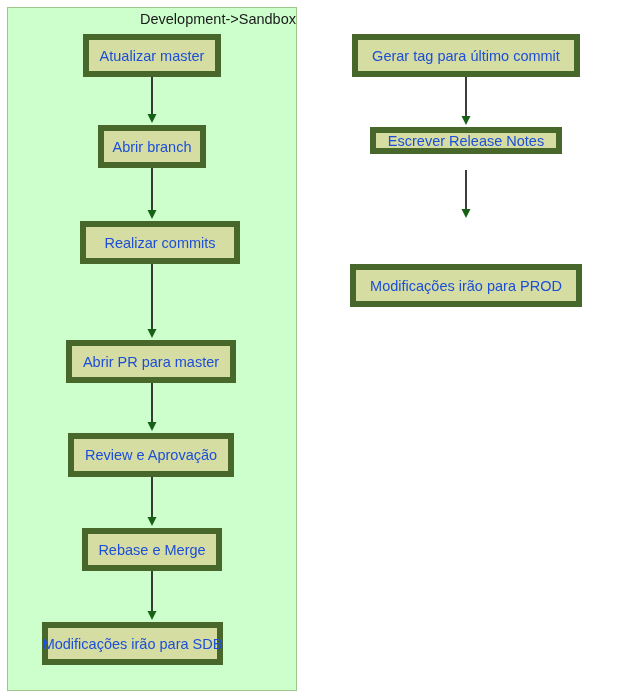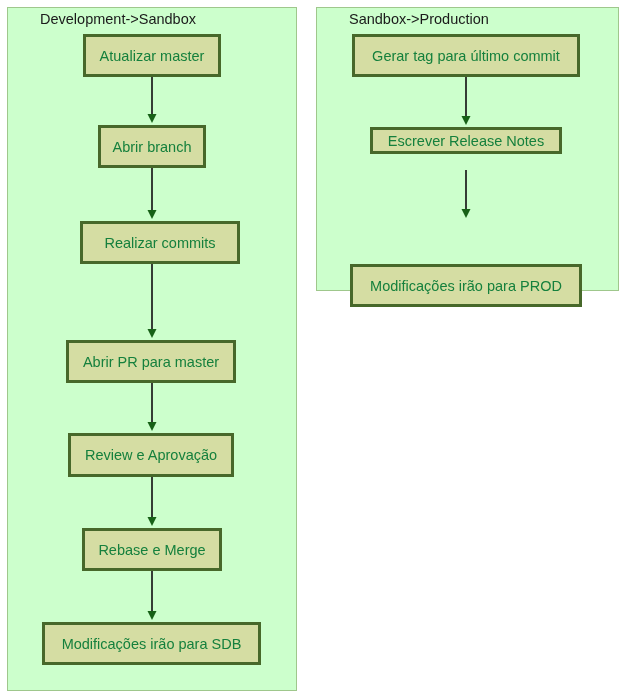--- a/index.html
+++ b/index.html
@@ -24,36 +24,35 @@
   .cluster {
     position: absolute;
     background: #ccffcc;
     border: 1px solid #9fc78c;
     box-sizing: border-box;
   }
   .cluster-title {
     position: absolute;
     left: 0;
     right: 0;
-    text-align: left;
+    text-align: right;
     font-size: 14.5px;
     color: #1a1a1a;
     line-height: 1;
     white-space: nowrap;
-    margin-left: 32px;
   }
   .node {
     position: absolute;
     background: #d5dda3;
-    border: 3px solid #737373;
+    border: 6px solid #737373;
     box-sizing: border-box;
     display: flex;
     align-items: center;
     justify-content: center;
-    color: #15803d;
+    color: #1d4ed8;
     font-size: 14.5px;
     white-space: nowrap;
   }
   .edge-layer {
     position: absolute;
     left: 0;
     top: 0;
     width: 625px;
     height: 699px;
     pointer-events: none;
@@ -65,24 +64,21 @@
 <div id="diagram-root">
     <div class="cluster" style="left: 7px; top: 7px; width: 290px; height: 684px; background: rgb(204, 255, 204); border-color: rgb(159, 199, 140);">
       <div class="cluster-title" style="top: 4px;">Development-&gt;Sandbox</div>
     </div>
     <div class="node" style="left: 83px; top: 34px; width: 138px; height: 43px; background: rgb(213, 221, 163); border-color: rgb(71, 104, 42);">Atualizar master</div>
     <div class="node" style="left: 98px; top: 125px; width: 108px; height: 43px; background: rgb(213, 221, 163); border-color: rgb(71, 104, 42); text-align: right;">Abrir branch</div>
     <div class="node" style="left: 80px; top: 221px; width: 160px; height: 43px; background: rgb(213, 221, 163); border-color: rgb(71, 104, 42);">Realizar commits</div>
     <div class="node" style="left: 66px; top: 340px; width: 170px; height: 43px; background: rgb(213, 221, 163); border-color: rgb(71, 104, 42);">Abrir PR para master</div>
     <div class="node" style="left: 82px; top: 528px; width: 140px; height: 43px; background: rgb(213, 221, 163); border-color: rgb(71, 104, 42);">Rebase e Merge</div>
     <div class="node" style="left: 68px; top: 433px; width: 166px; height: 44px; background: rgb(213, 221, 163); border-color: rgb(71, 104, 42);">Review e Aprovação</div>
-    <div class="node" style="left: 42px; top: 622px; width: 219px; height: 43px; background: rgb(213, 221, 163); border-color: rgb(71, 104, 42);">Modificações irão para SDB</div>
-    <div class="cluster" style="left: 316px; top: 7px; width: 303px; height: 284px; background: rgb(204, 255, 204); border-color: rgb(159, 199, 140);">
-      <div class="cluster-title" style="top: 4px;">Sandbox-&gt;Production</div>
-    </div>
+    <div class="node" style="left: 42px; top: 622px; width: 181px; height: 43px; background: rgb(213, 221, 163); border-color: rgb(71, 104, 42);">Modificações irão para SDB</div>
     <div class="node" style="left: 352px; top: 34px; width: 228px; height: 43px; background: rgb(213, 221, 163); border-color: rgb(71, 104, 42);">Gerar tag para último commit</div>
     <div class="node" style="left: 370px; top: 127px; width: 192px; height: 27px; background: rgb(213, 221, 163); border-color: rgb(71, 104, 42); text-align: right;">Escrever Release Notes</div>
     <div class="node" style="left: 350px; top: 220px; width: 232px; height: 43px; background: rgb(213, 221, 163); border-color: rgb(71, 104, 42); margin-top: 44px;">Modificações irão para PROD</div>
     <svg class="edge-layer" width="625" height="699">
       <g>
         <line x1="152" y1="77" x2="152" y2="118" stroke="#1a1a1a" stroke-width="1.7"></line>
         <polygon points="147.5,114 156.5,114 152,123" fill="#176117"></polygon>
       </g>
       <g>
         <line x1="152" y1="168" x2="152" y2="214" stroke="#1a1a1a" stroke-width="1.7"></line>

